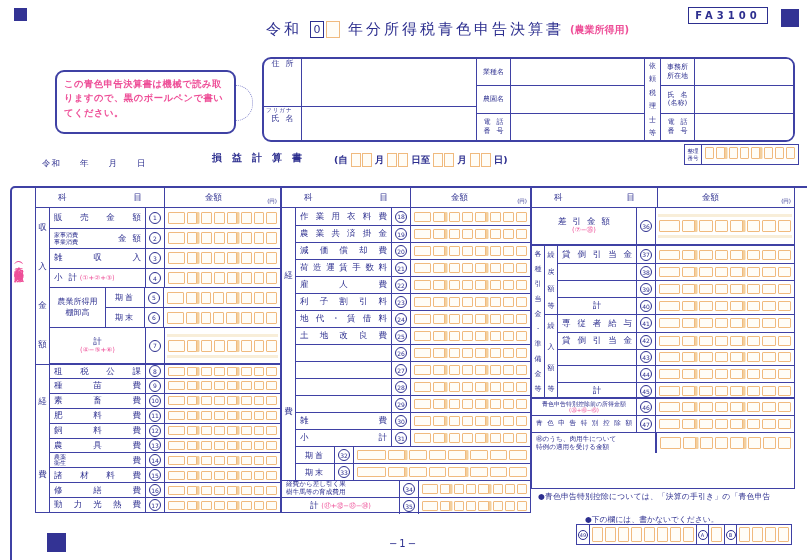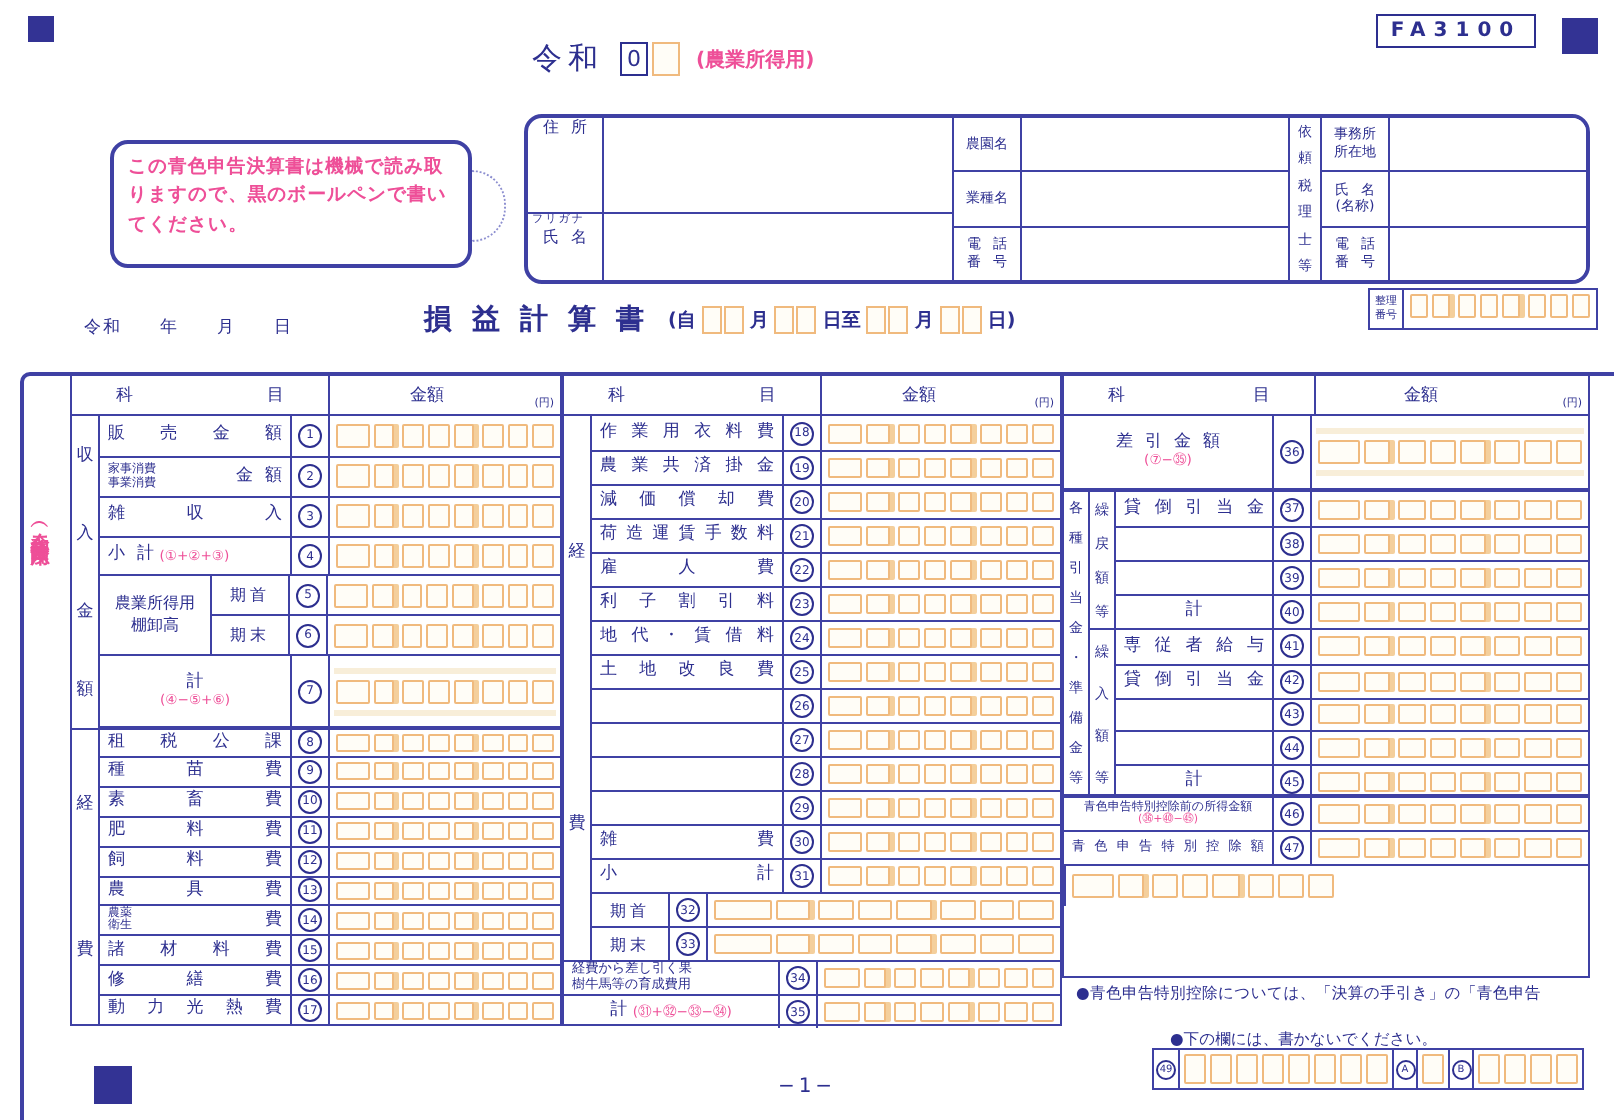--- a/index.html
+++ b/index.html
@@ -30,21 +30,21 @@
 .hb-r .hr{flex:1;display:flex}
 .hb-r .hr+.hr{border-top:1px solid var(--bl)}
 .hlab2{width:34px;border-right:1px solid var(--bl);display:flex;flex-direction:column;align-items:center;justify-content:center;line-height:1.25;font-size:7px}
 .tiny{font-size:5.5px;letter-spacing:1px;align-self:flex-start;margin-left:2px}
 .sp2{letter-spacing:6px;margin-right:-6px}
 
 .notice{position:absolute;left:55px;top:70px;width:181px;height:64px;border:2px solid var(--bl);border-radius:9px;padding:5px 7px;font-size:9.3px;line-height:1.55;color:var(--pk);font-weight:600;letter-spacing:.5px}
 .arc{position:absolute;left:236px;top:85px;width:17px;height:36px;border:1.6px dotted #8d8fd0;border-left:none;border-radius:0 20px 20px 0}
 
 .dateline{position:absolute;left:42px;top:158px;font-size:8.5px;letter-spacing:1px}
-.pltitle{position:absolute;left:212px;top:151px;font-size:14px;letter-spacing:10px;font-weight:600}
+.pltitle{position:absolute;left:212px;top:151px;font-size:10px;letter-spacing:10px;font-weight:600}
 .plexpr{position:absolute;left:334px;top:153px;display:flex;align-items:center;gap:3px;font-size:9.5px;font-weight:600}
 .dpair{display:inline-flex;gap:1px}
 .dpair i{width:10px;height:14px;border:1.4px solid var(--or);background:var(--fill);display:inline-block}
 .serial{position:absolute;left:684px;top:144px;display:flex;border:1.8px solid var(--bl);height:21px;background:#fff}
 .serial .slab{width:17px;font-size:5.5px;line-height:1.15;display:flex;flex-direction:column;align-items:center;justify-content:center;border-right:1px solid var(--bl)}
 .serial .comb{width:96px}
 
 .submit{position:absolute;left:10px;top:186px;width:20px;height:64px;border:2px solid var(--bl);border-radius:5px;display:flex;flex-direction:column;align-items:center;justify-content:space-around;font-size:10px;font-weight:600}
 .edition{position:absolute;left:12px;top:258px;height:140px;writing-mode:vertical-rl;text-orientation:upright;font-size:9.5px;color:var(--pk);letter-spacing:1px;font-weight:600}
 
@@ -59,21 +59,21 @@
 .tbody{display:flex}
 .vcol{width:14px;border-right:1px solid var(--bl);display:flex;flex-direction:column}
 .vb{display:flex;align-items:center;justify-content:center}
 .vb+.vb{border-top:1.5px solid var(--bl)}
 .rows{flex:1;display:flex;flex-direction:column}
 .row{display:flex;align-items:stretch}
 .row+.row,.pair+.row,.row+.pair{border-top:1px solid var(--bl)}
 .t2{border-top:2px solid var(--bl)!important}
 .nm{width:96px;border-right:1px solid var(--bl);display:flex;align-items:center;padding:0 4px;line-height:1.1}
 .nm.col{flex-direction:column;justify-content:center}
-.nm.full{width:108px}
+.nm.full{width:118px}
 .no{width:19px;border-right:1px solid var(--bl);display:flex;align-items:center;justify-content:center}
 .am{flex:1;display:flex;flex-direction:column;justify-content:center}
 .cn{display:inline-flex;align-items:center;justify-content:center;width:12px;height:12px;border:1px solid var(--bd);border-radius:50%;font-size:6px;letter-spacing:0}
 .comb{display:flex;gap:2px;padding:2px 3px;align-items:stretch;height:16px}
 .comb i{flex:1;border:1.3px solid var(--or);background:var(--fill);border-radius:1px}
 .comb i.w{flex:1.7}
 .comb i.s{box-shadow:2.5px 0 0 #f4cf9c;margin-right:2px}
 .strip{height:5px;background:var(--cream);margin:0 1px;border:1px solid #fff}
 .fm{color:var(--pk);font-size:6.8px;letter-spacing:0;margin-top:1px}
 .sm{font-size:6.6px}
@@ -113,20 +113,21 @@
 <div class="sq" style="left:47px;top:533px;width:19px;height:19px"></div>
 
 <div class="fa">FA3100</div>
 
 <div class="title">
   <span>令和</span>
   <span class="ybox">
       <span class="yb">0</span>
       <span class="yb yb2"></span>
     </span>
+  <span>年分所得税青色申告決算書</span>
   <span class="subtitle pink">(農業所得用)</span>
 </div>
 
 <div class="notice">この青色申告決算書は機械で読み取りますので、黒のボールペンで書いてください。</div>
 <div class="arc"></div>
 
 <div class="hbox">
   <div class="hb-l">
     <div class="r1">
         <div class="hlab">
@@ -138,27 +139,27 @@
         <div class="hlab">
           <span class="tiny">フリガナ</span>
           <span class="sp2">氏名</span>
         </div>
         <div class="hfield"></div>
       </div>
   </div>
   <div class="hb-m">
     <div class="hr">
         <div class="hlab2">
-          <span>農園名</span>
+          <span>業種名</span>
         </div>
         <div class="hfield"></div>
       </div>
     <div class="hr">
         <div class="hlab2">
-          <span>業種名</span>
+          <span>農園名</span>
         </div>
         <div class="hfield"></div>
       </div>
     <div class="hr">
         <div class="hlab2">
           <span class="sp2">電話</span>
           <span class="sp2">番号</span>
         </div>
         <div class="hfield"></div>
       </div>
@@ -1371,20 +1372,24 @@
           <i class=""></i>
           <i class=""></i>
           <i class=" s"></i>
           <i class=""></i>
           <i class=""></i>
           <i class=""></i>
         </div>
       </div>
     </div>
   <div class="row" style="height:21px;border-top:1px solid var(--bl)">
+      <div class="nm col sm" style="flex:1;align-items:flex-start;line-height:1.25">
+        <span>㊽のうち、肉用牛について</span>
+        <span>特例の適用を受ける金額</span>
+      </div>
       <div class="am" style="border-left:1px solid var(--bl)">
         <div class="comb" style="height:16px">
           <i class="w"></i>
           <i class=" s"></i>
           <i class=""></i>
           <i class=""></i>
           <i class=" s"></i>
           <i class=""></i>
           <i class=""></i>
           <i class=""></i>

